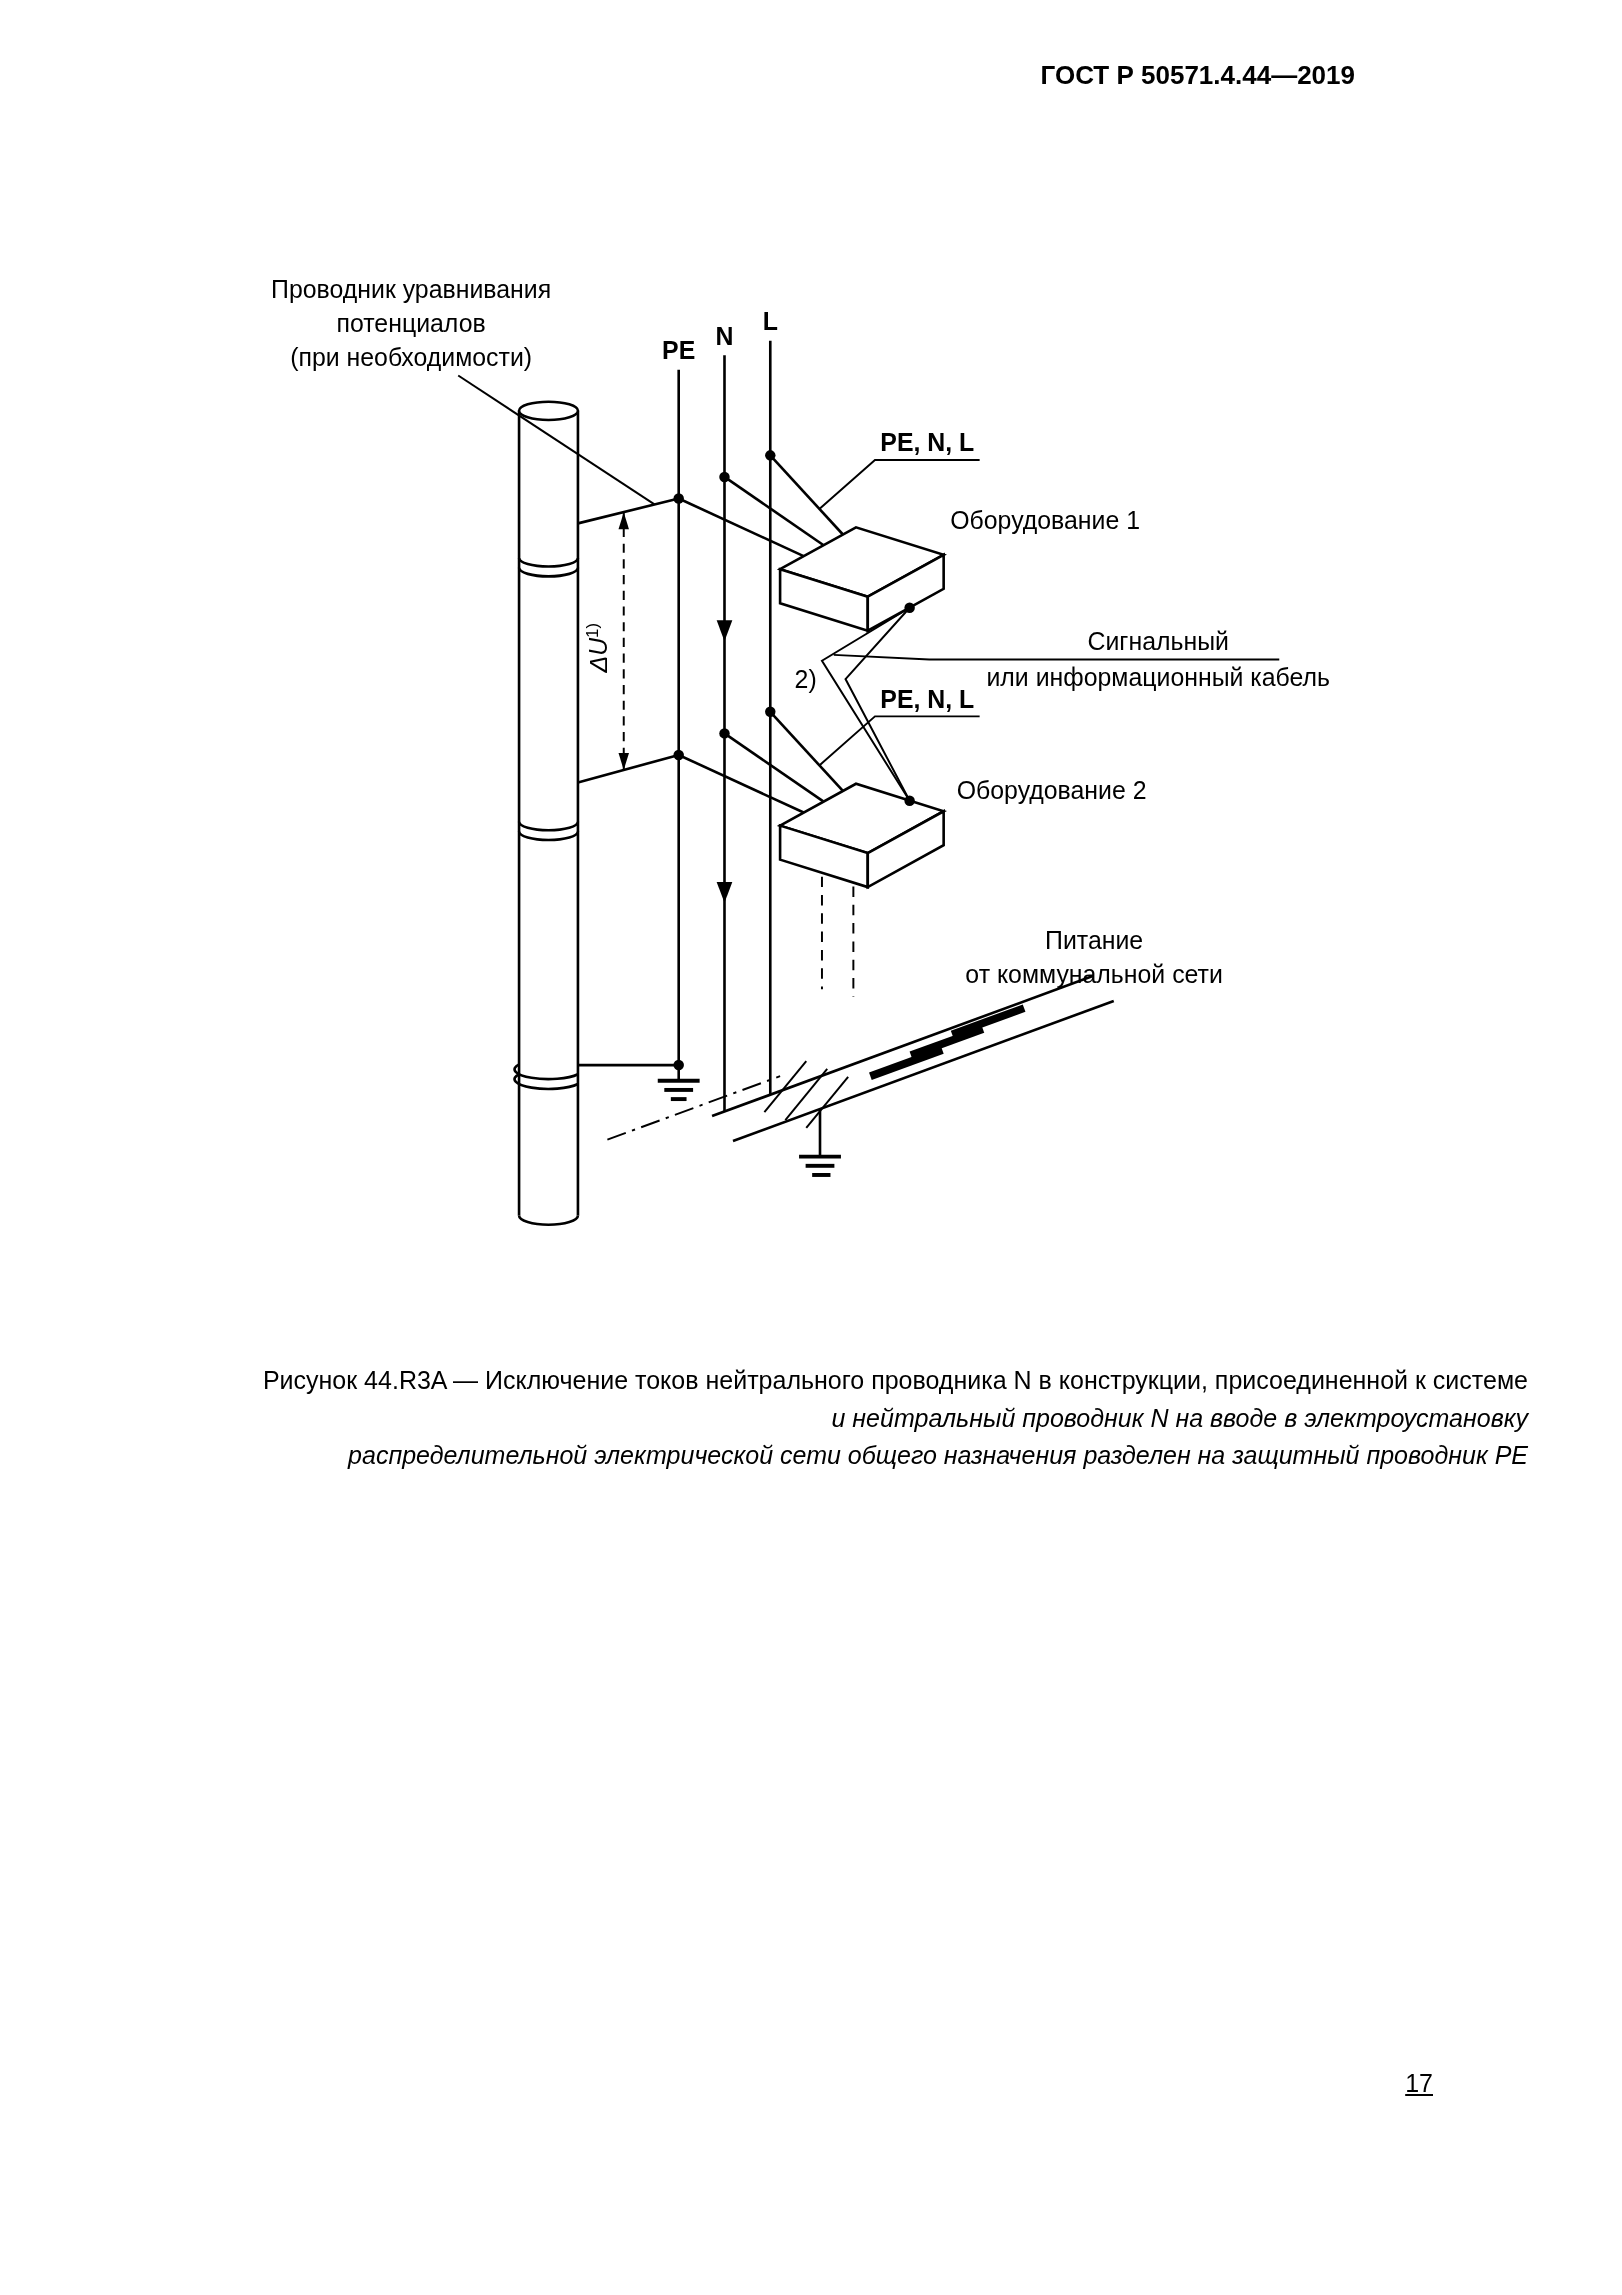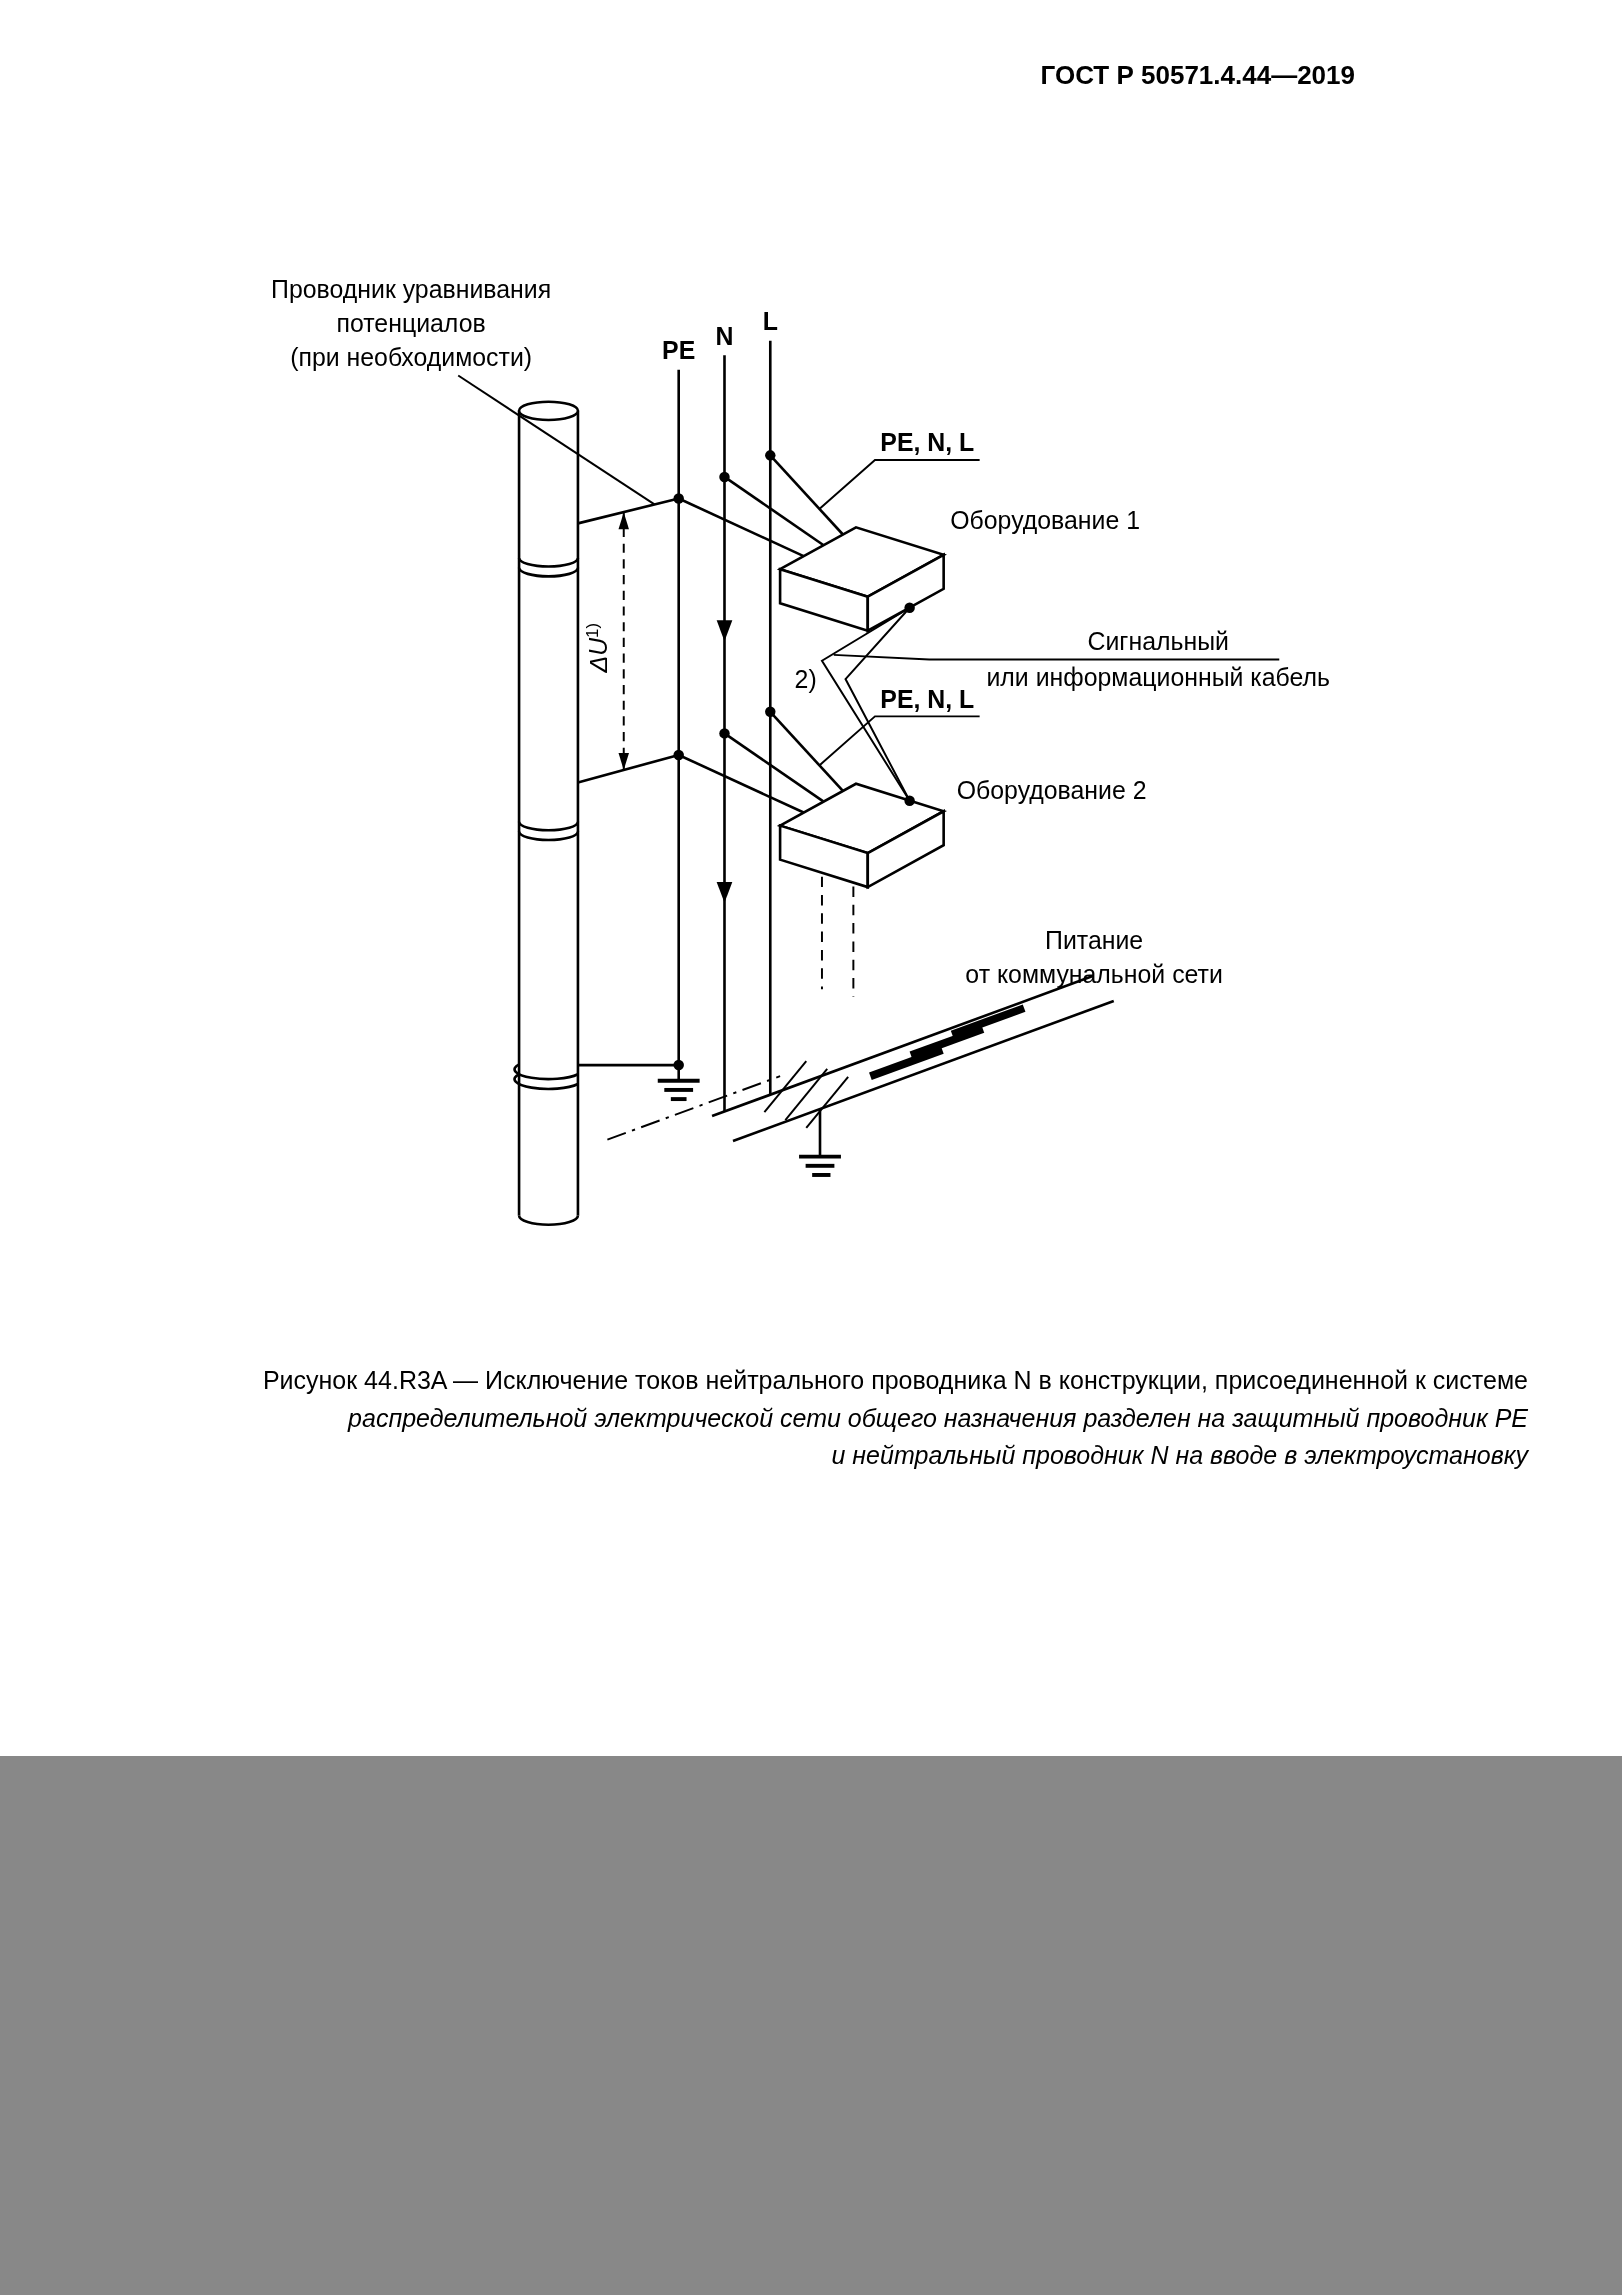--- a/index.html
+++ b/index.html
@@ -1,18 +1,18 @@
 <!DOCTYPE html>
 <html style="font-size:10.5px"><head>
 <meta charset="utf-8">
 <style>
   html,body { margin:0; padding:0; background:#888; }
   .page {
     position:relative;
-    width:1623px; height:1756px;
+    width:1623px; height:2295px;
     background:#ffffff;
     font-family:"Liberation Sans", sans-serif;
     color:#000;
     overflow:hidden;
   }
   .doc-header {
     position:absolute; top:60px; right:268px;
     font-size:26px; font-weight:bold; white-space:nowrap;
   }
   svg { position:absolute; top:0; left:0; }
@@ -183,20 +183,20 @@
 
     <text x="1672" y="1450" text-anchor="middle">Питание</text>
     <text x="1672" y="1502" text-anchor="middle">от коммунальной сети</text>
   </svg>
 
   <div class="footnotes">
   </div>
 
   <div class="caption">
     <div>Рисунок 44.R3A — Исключение токов нейтрального проводника N в конструкции, присоединенной к системе</div>
+    <div class="it">и нейтральный проводник N на вводе в электроустановку</div>
     <div class="it">распределительной электрической сети общего назначения разделен на защитный проводник PE</div>
-    <div class="it">и нейтральный проводник N на вводе в электроустановку</div>
   </div>
 
   <div class="page-number">17</div>
 
 </div>
 
 
 </body></html>

